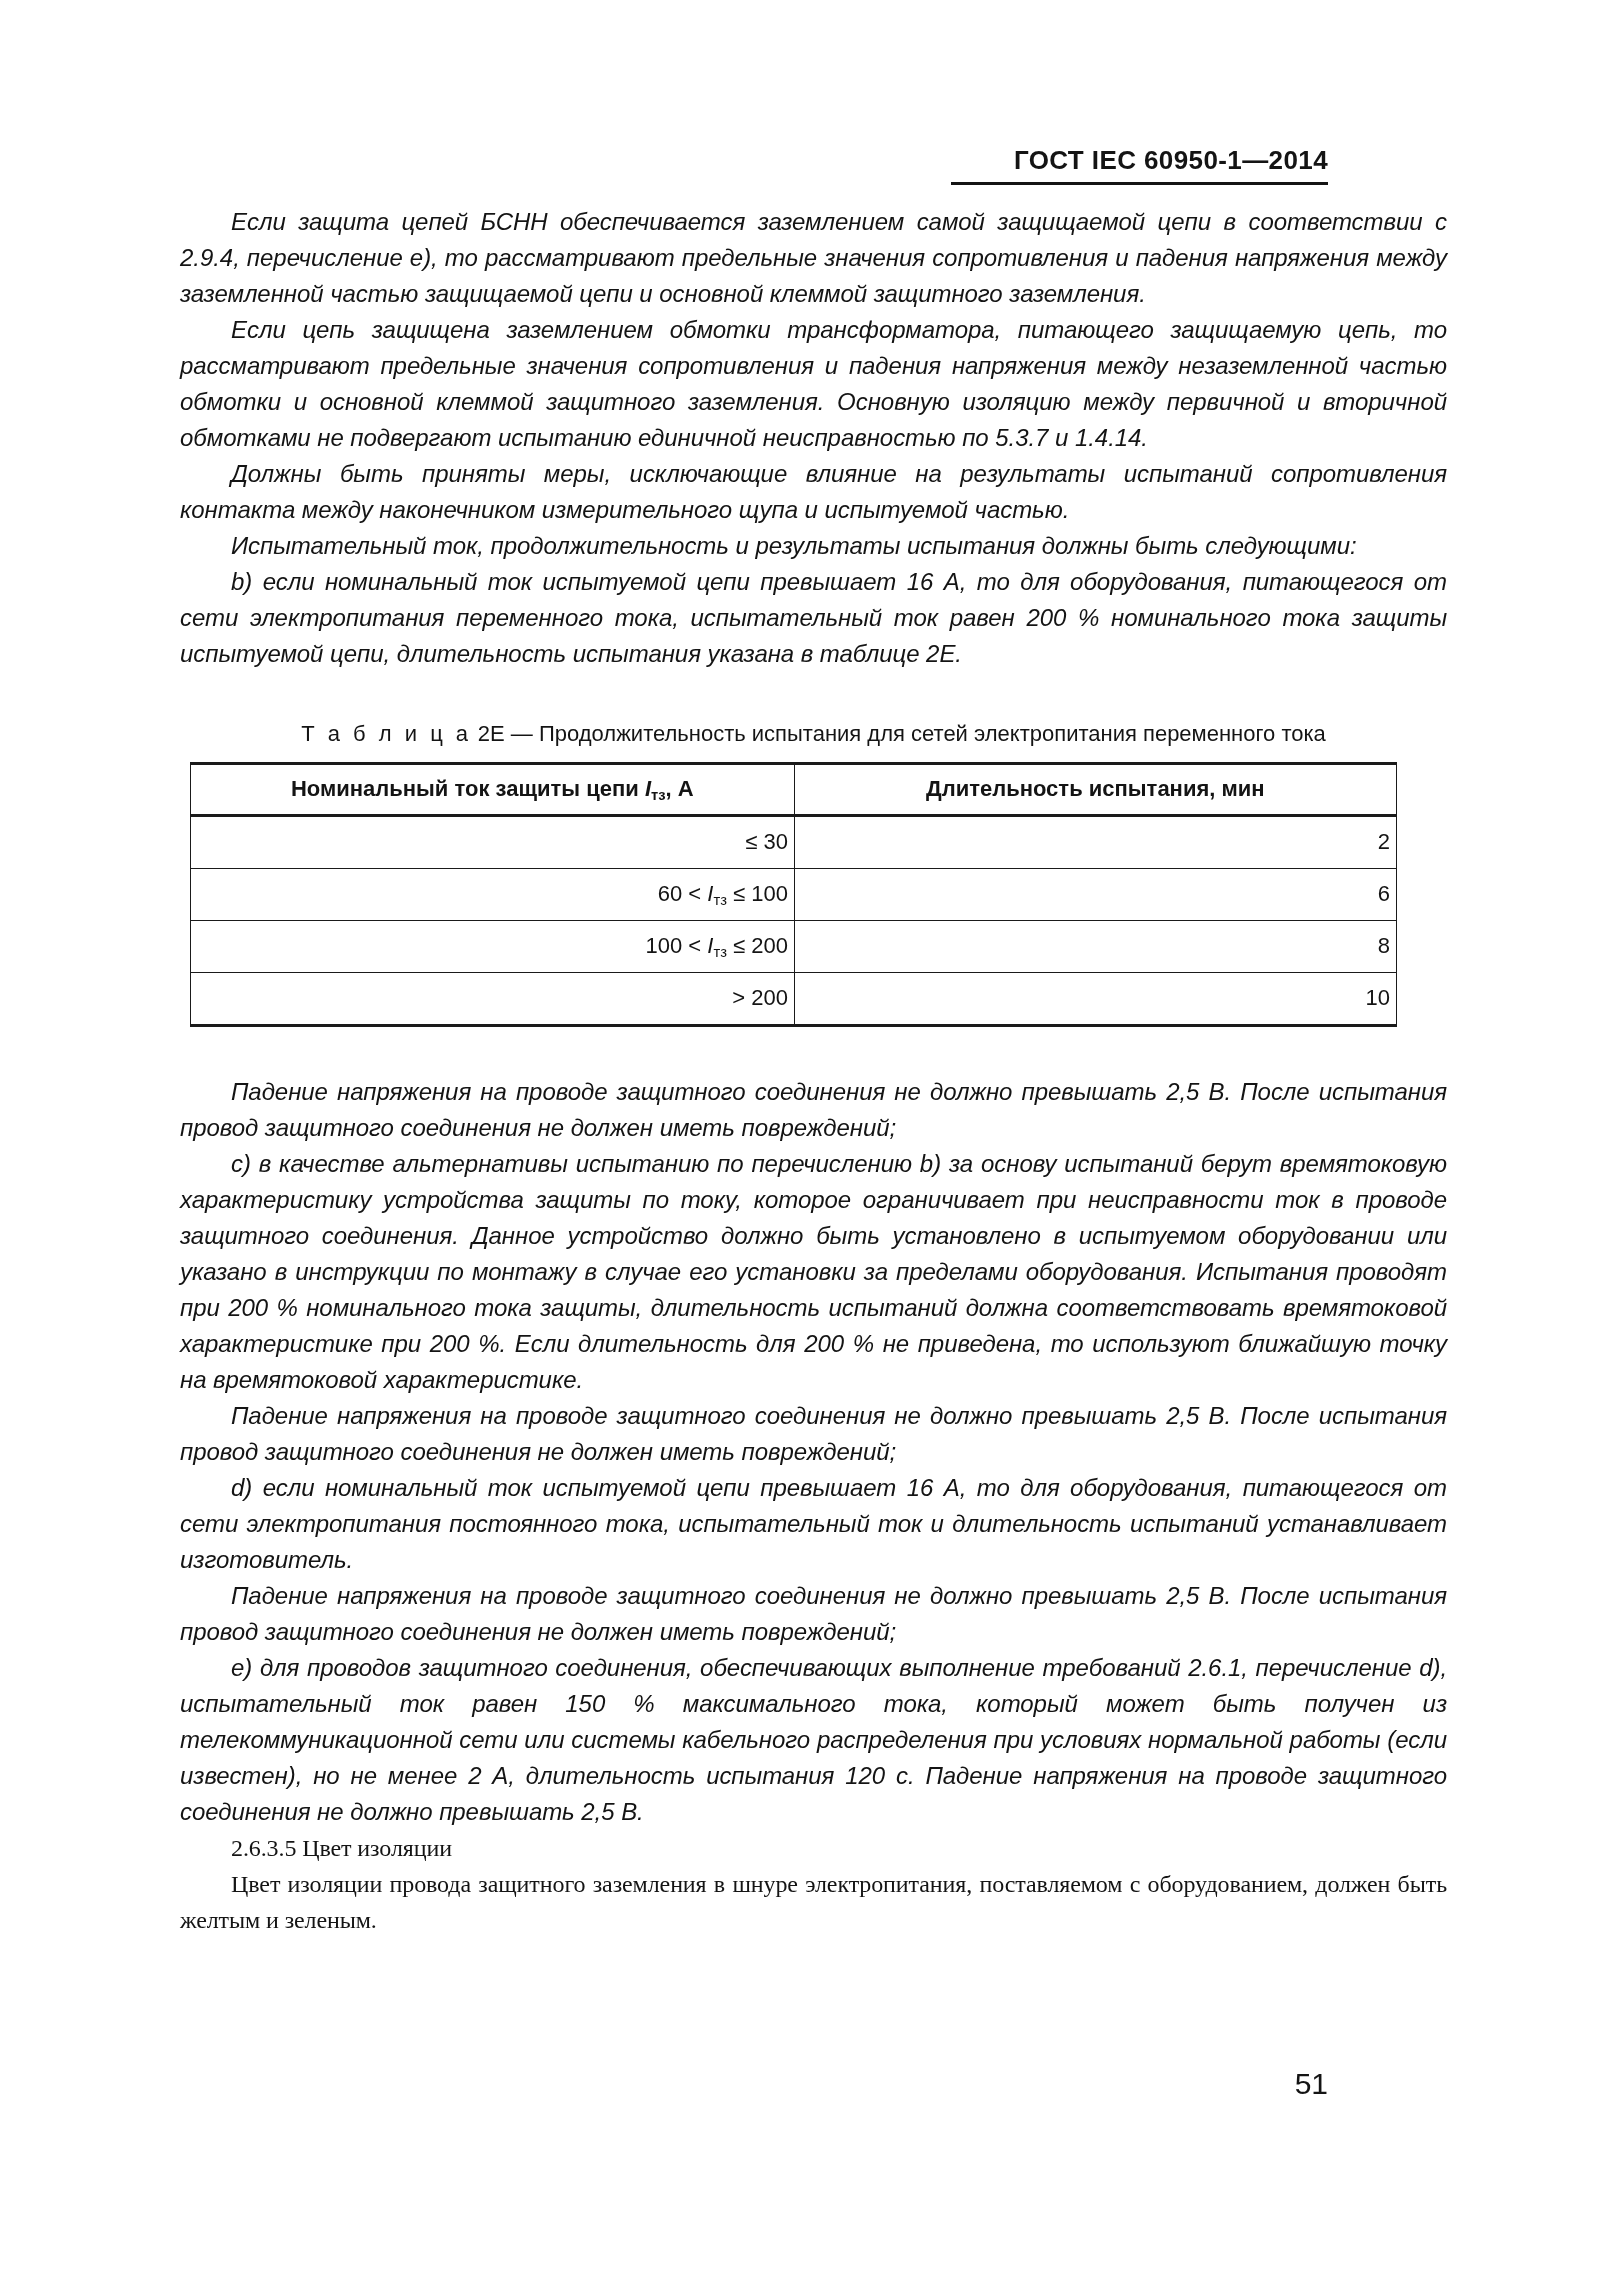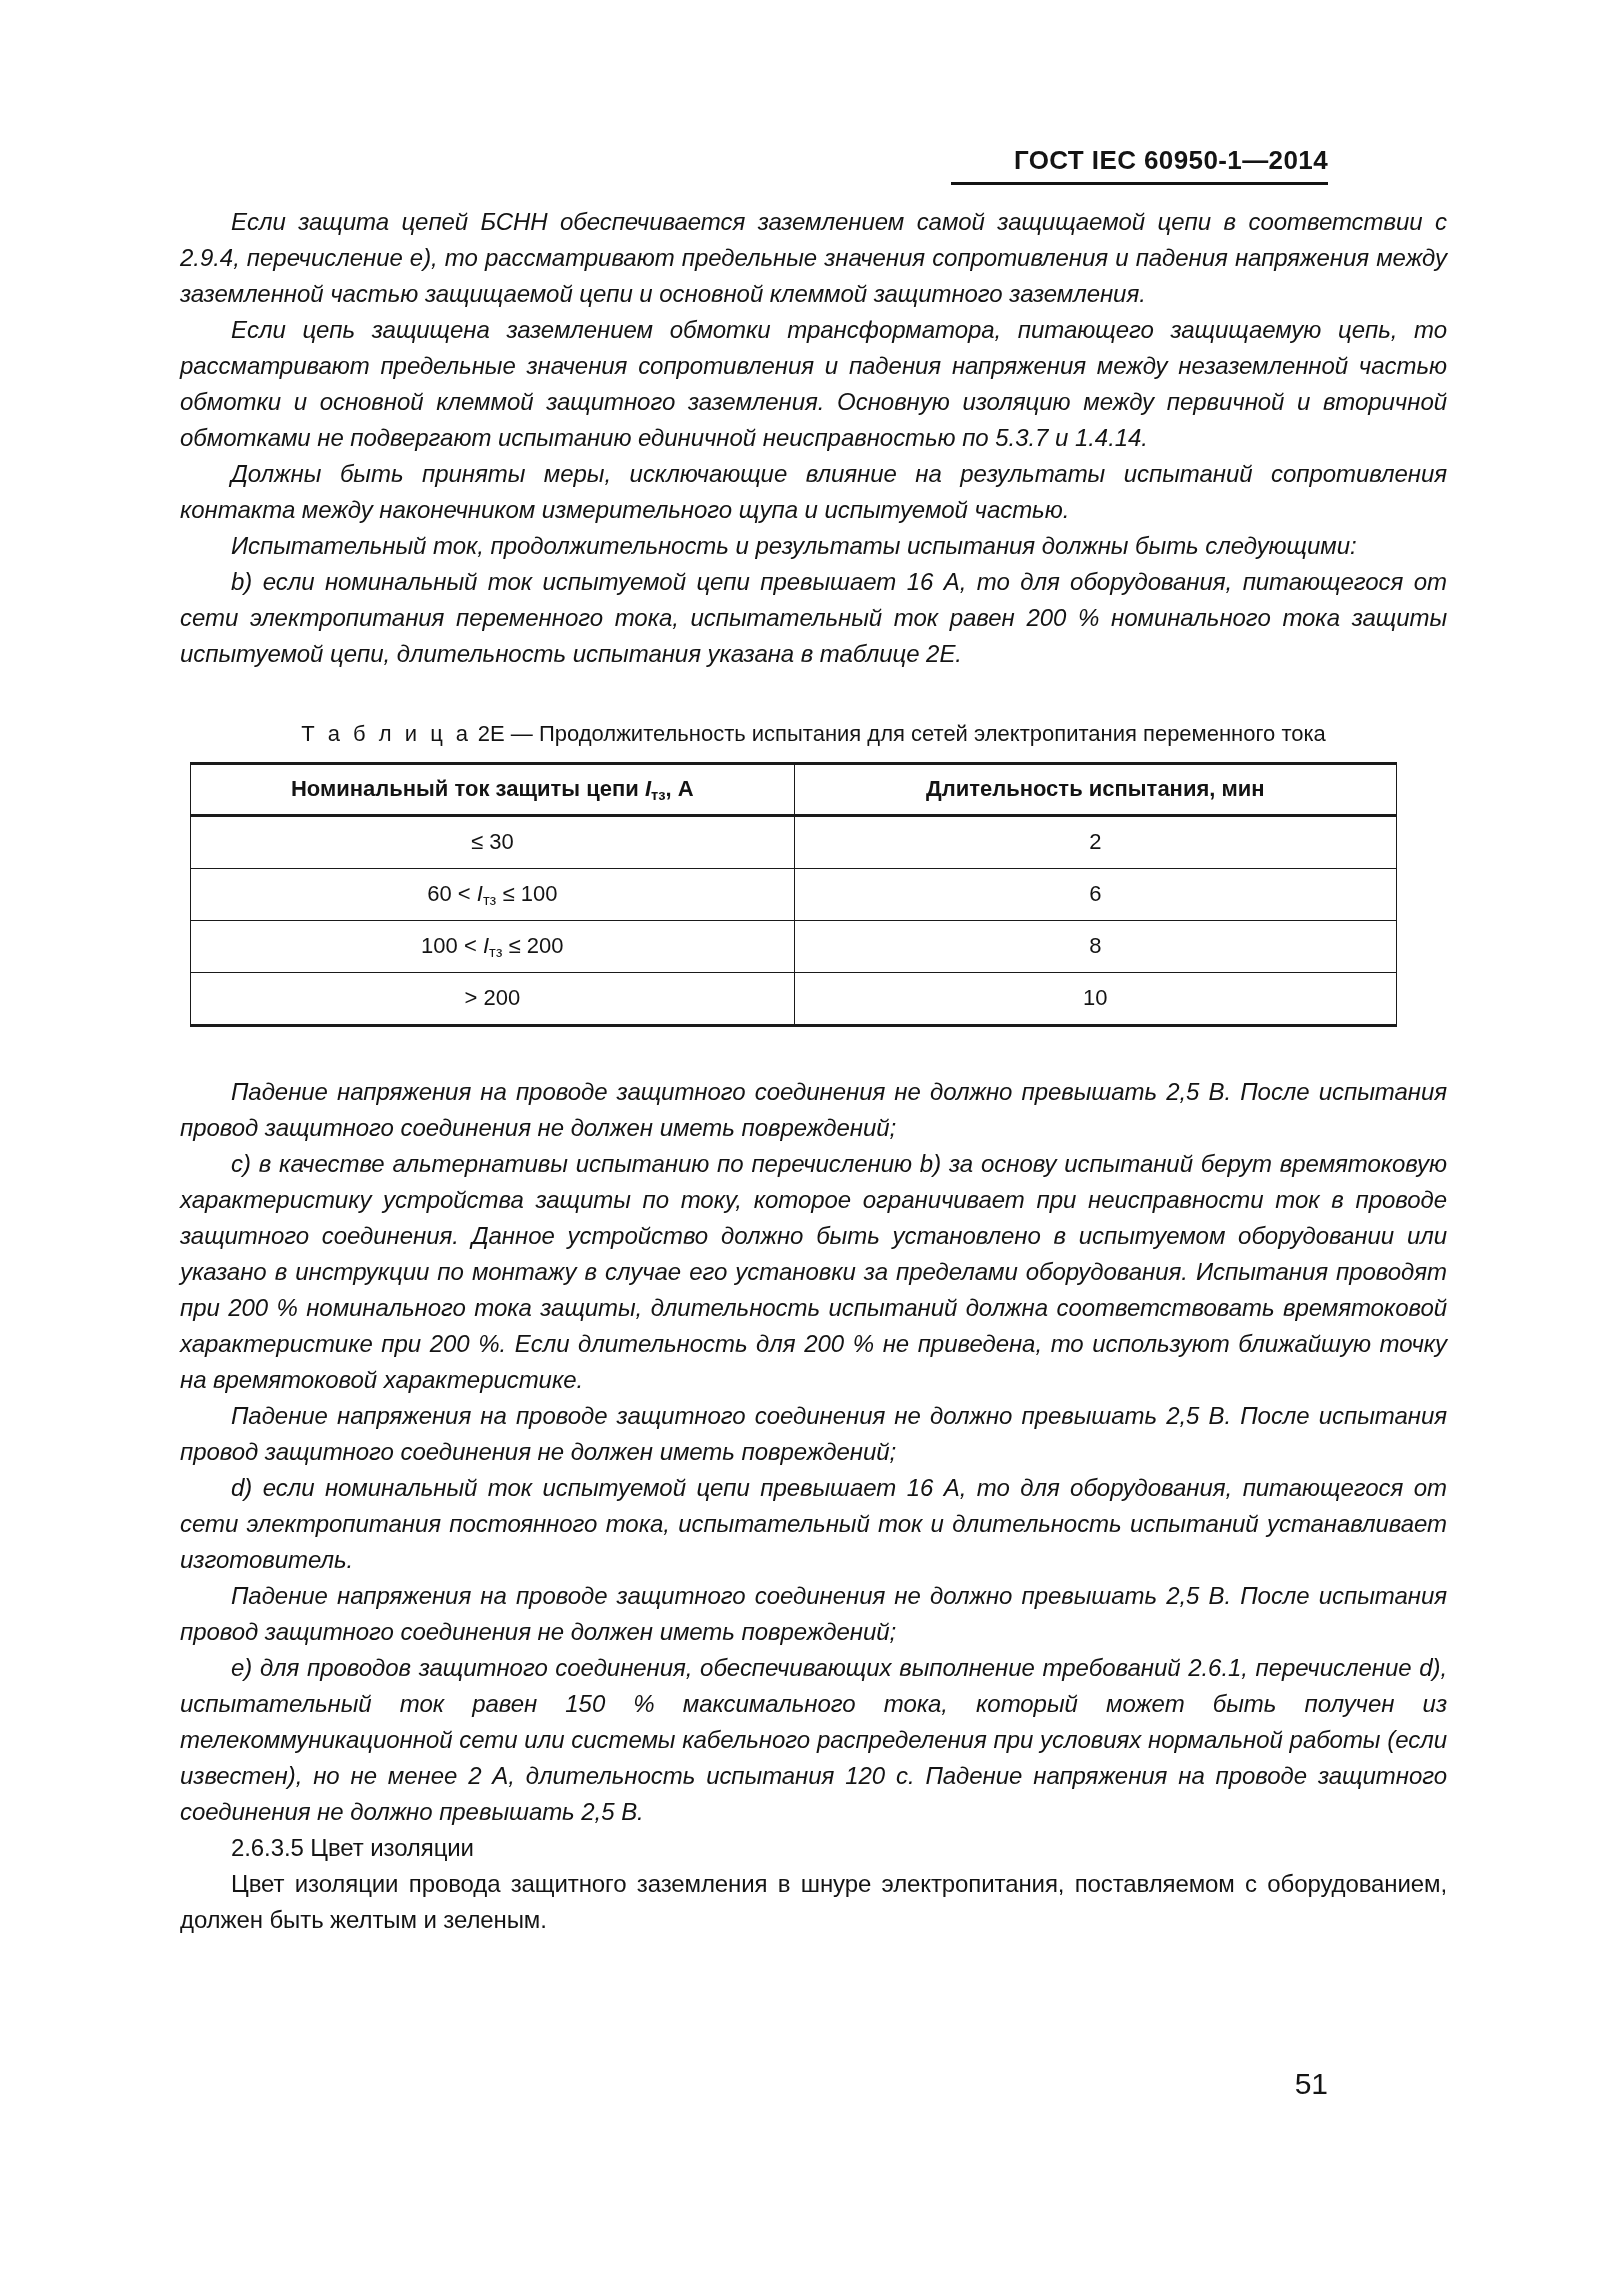--- a/index.html
+++ b/index.html
@@ -54,20 +54,21 @@
     letter-spacing: -0.05px;
   }
   p.upright {
     margin: 0;
     font-style: normal;
     font-size: 24px;
     line-height: 36px;
     text-align: justify;
     text-indent: 51px;
     letter-spacing: -0.1px;
+    font-family: Liberation Serif, serif;
   }
   p.body.nojust, p.upright.nojust {
     text-align: left;
   }
   
   .table-caption {
     margin: 0;
     font-size: 22px;
     font-style: normal;
     line-height: 29px;
@@ -99,21 +100,21 @@
     padding: 0 5.9px;
   }
   table.dur thead th {
     border-top-width: 3.1px;
     border-bottom-width: 3.1px;
     font-weight: bold;
   }
   table.dur tbody tr:last-child td {
     border-bottom-width: 3.1px;
   }
-  table.dur tbody td { height: 51px; }
+  table.dur tbody td { height: 51px; text-align: right; }
   .ital { font-style: italic; }
   sub.tz {
     font-size: 14.7px;
     vertical-align: -3.9px;
     letter-spacing: 0;
   }
   
   .page-number {
     position: absolute;
     right: 157px;

